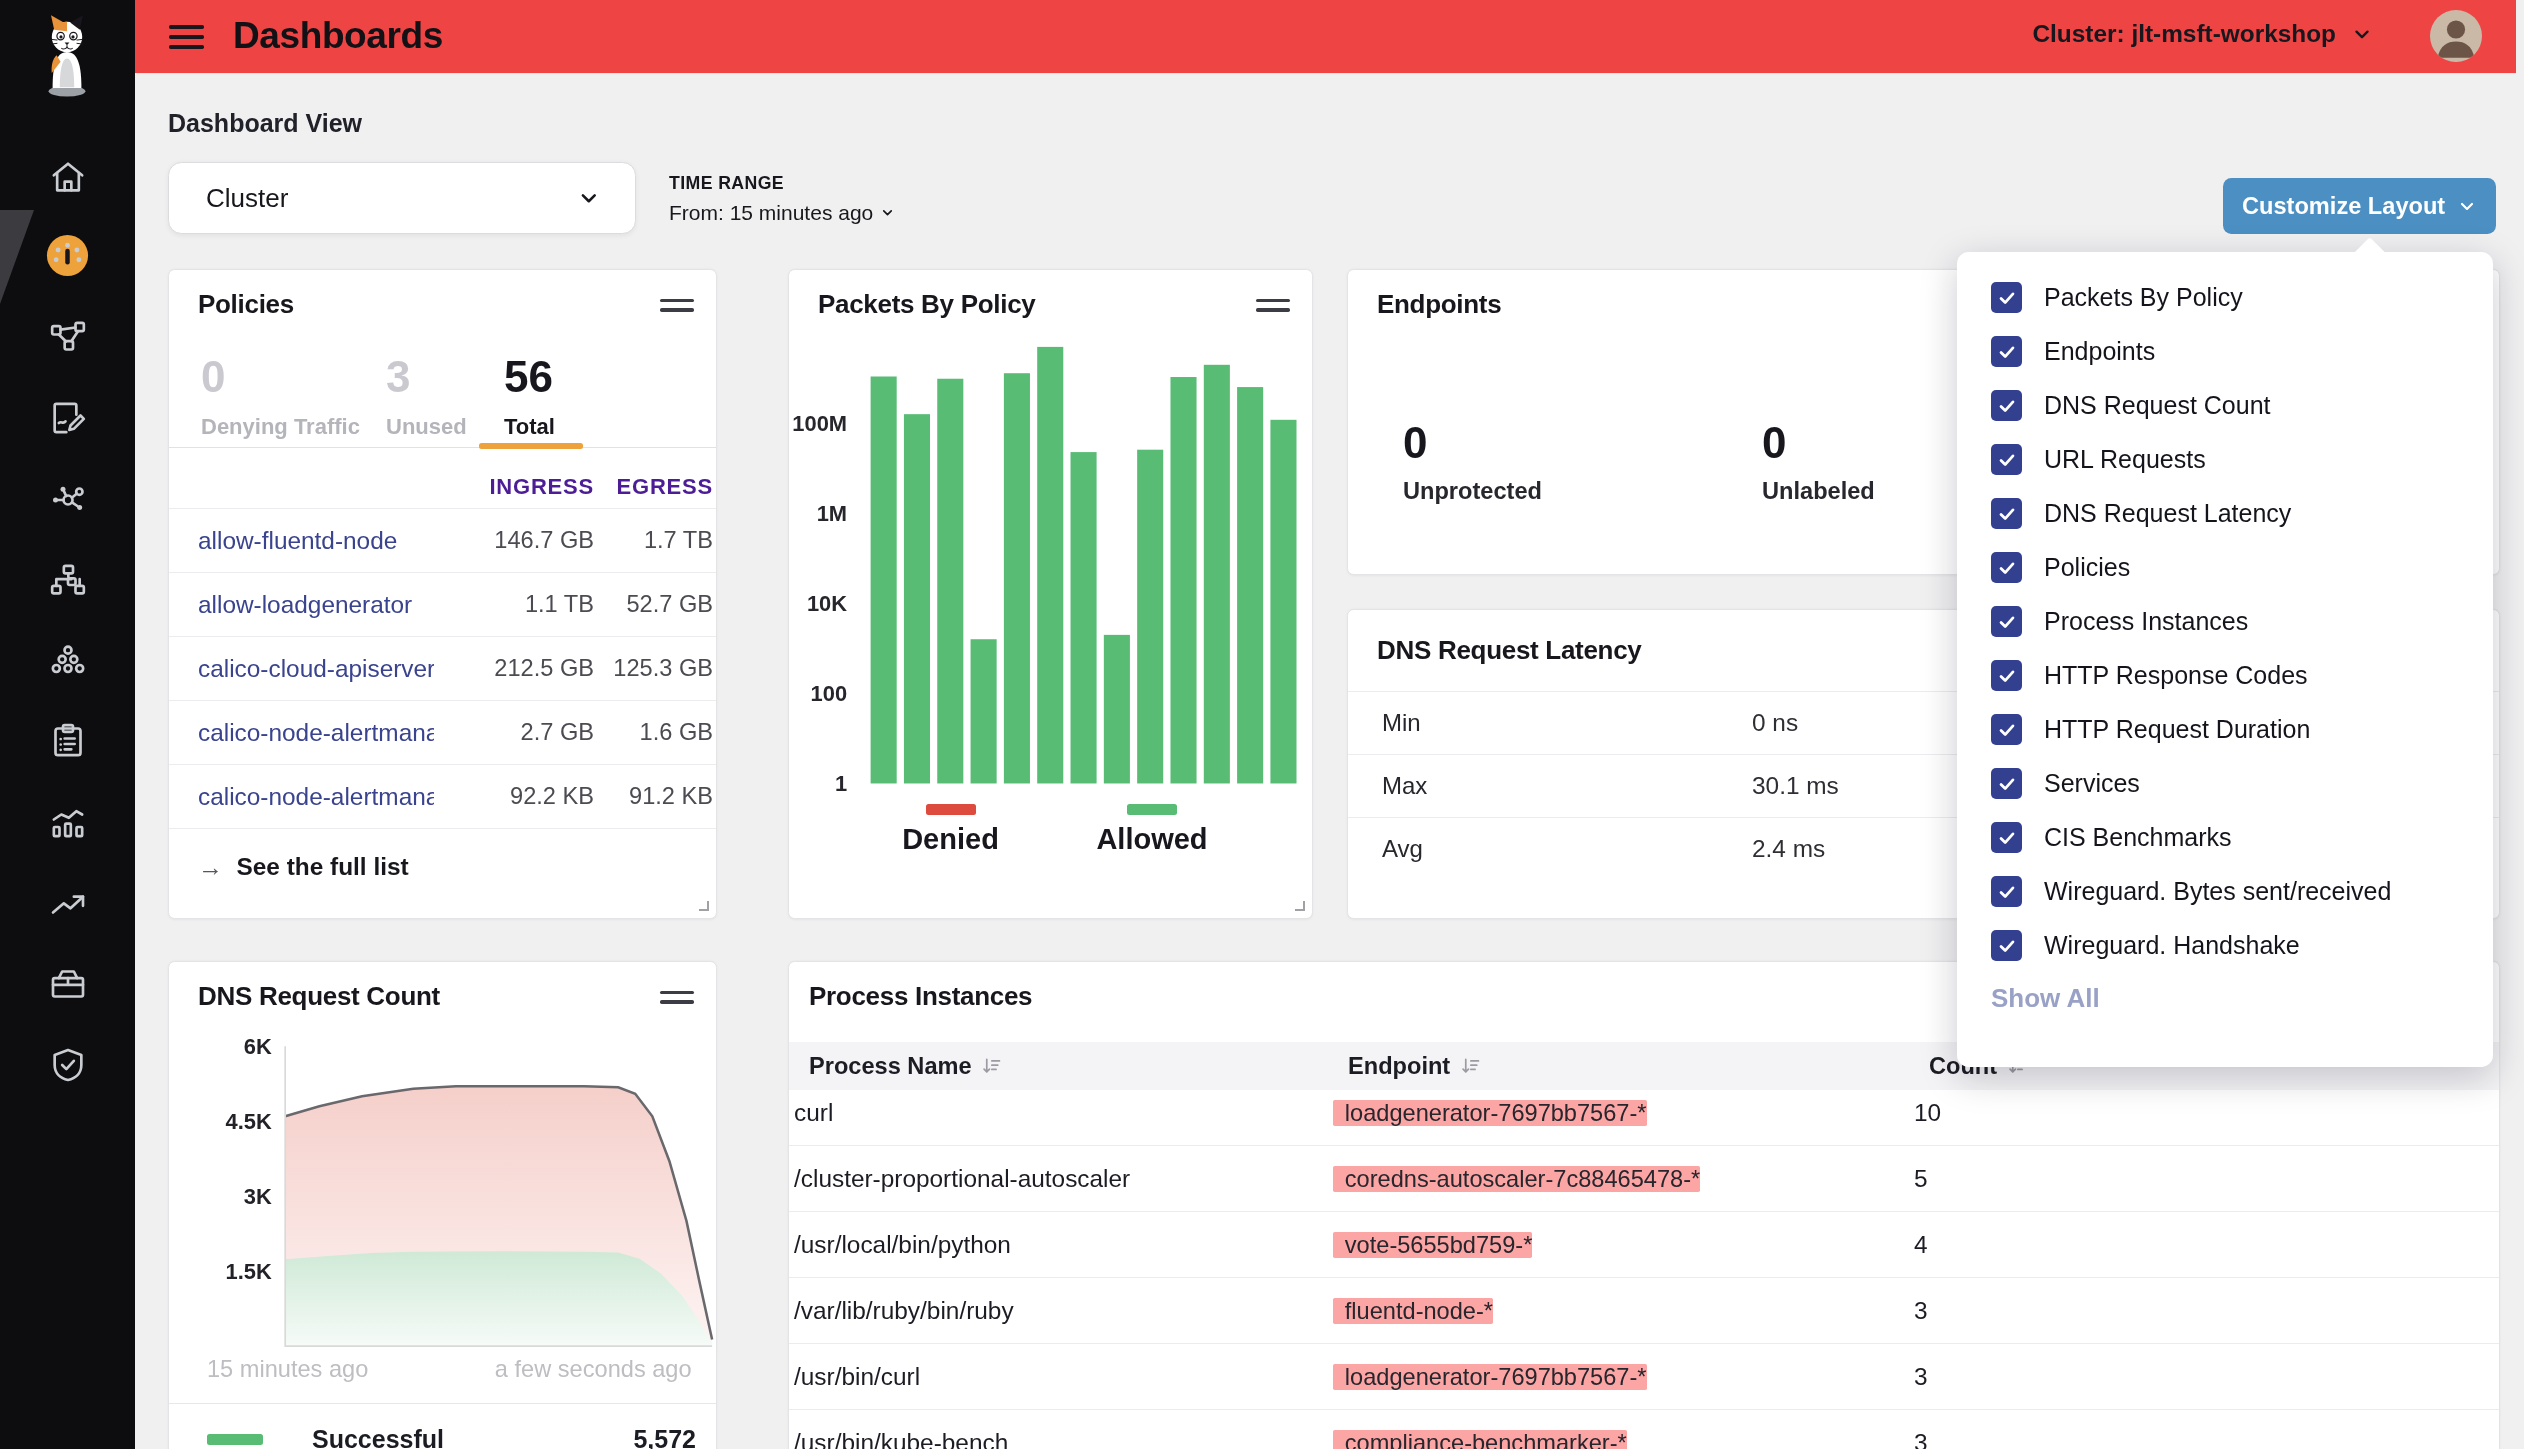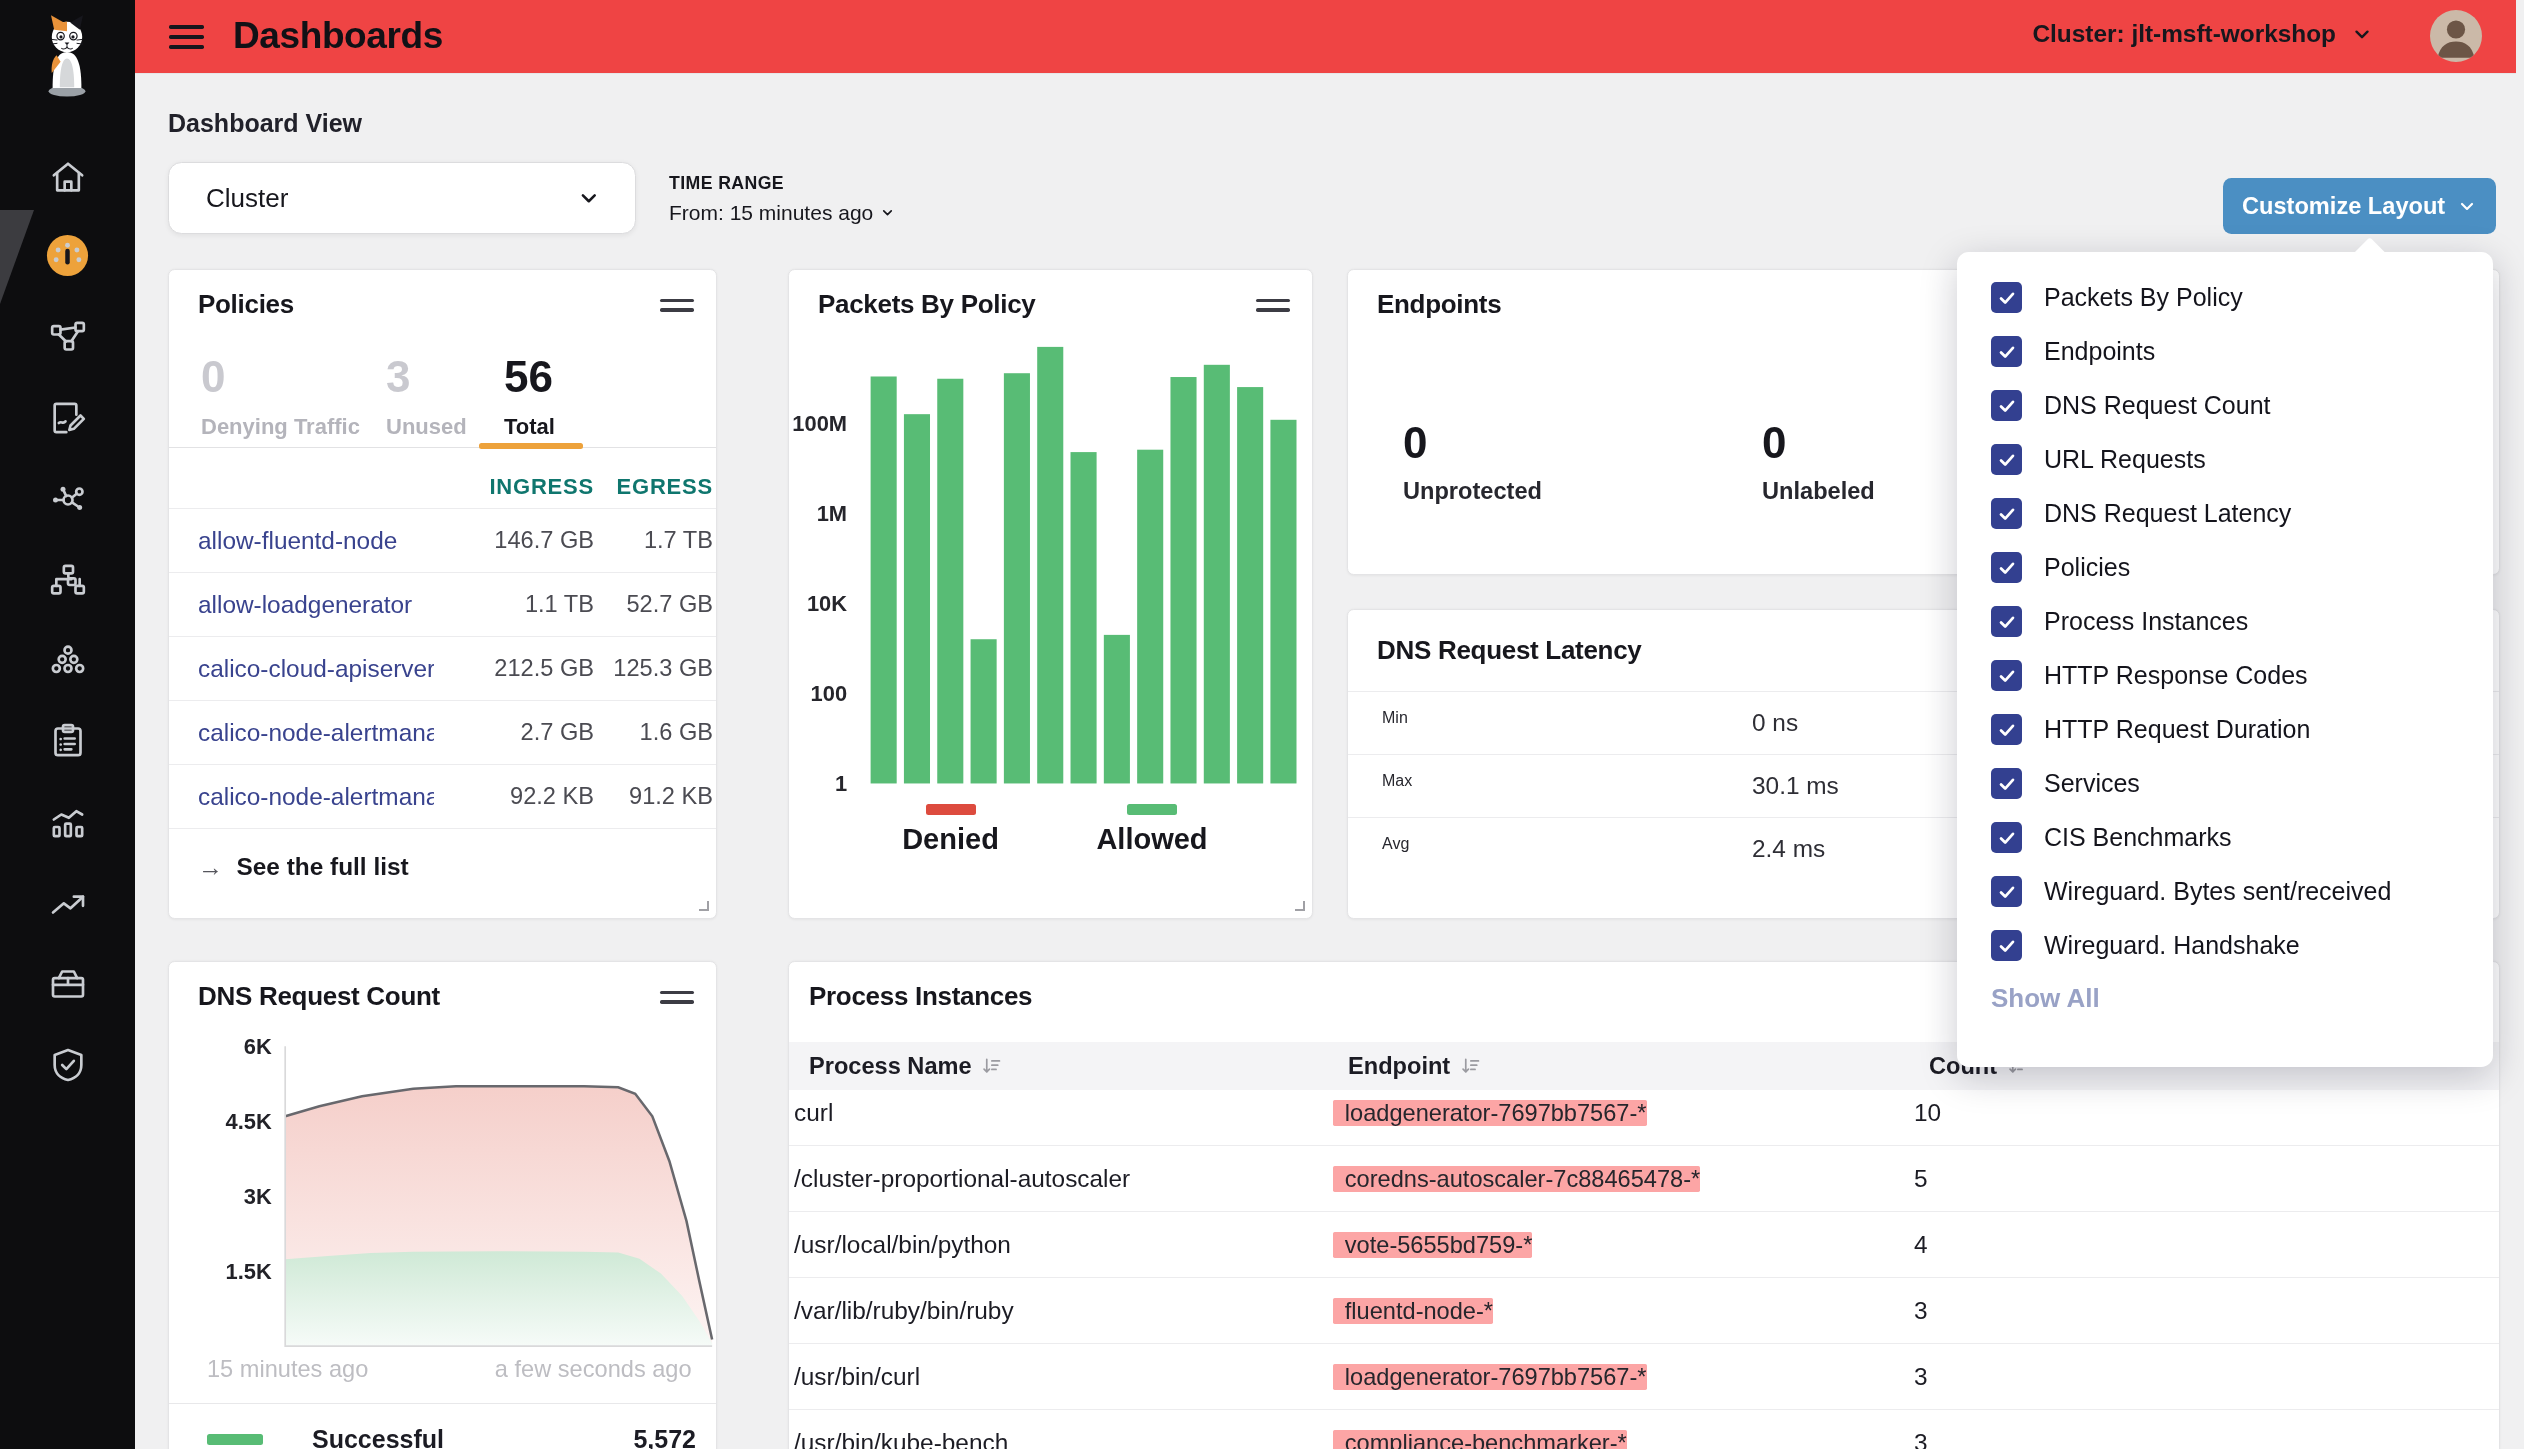--- a/index.html
+++ b/index.html
@@ -46,21 +46,21 @@
 
   
   #policies-card { left:168px; top:269px; width:549px; height:650px; }
   .p-stat { position:absolute; top:82px; }
   .p-stat .num { font-size:44px; font-weight:700; color:#c9c9cf; }
   .p-stat .lbl { margin-top:11.8px; font-size:22px; font-weight:600; color:#b4b4bb; }
   .p-stat.strong .num, .p-stat.strong .lbl { color:#17171d; }
   #total-underline { position:absolute; left:310px; top:173px; width:104px; height:5.9px; background:#eda23b; border-radius:2.5px; z-index:2; }
   #policies-divider { position:absolute; left:0; top:177px; width:100%; border-top:1.7px solid #e2e2e4; }
   .p-header { position:absolute; left:29px; top:195px; width:515px; height:43px; display:grid; grid-template-columns:236px 160px 119px; align-items:center; }
-  .p-header span { font-size:22px; font-weight:700; letter-spacing:0.8px; color:#0f766e; text-align:right; }
+  .p-header span { font-size:22px; font-weight:700; letter-spacing:0.8px; color:#4c1d95; text-align:right; }
   #policies-rows { position:absolute; left:0; top:238px; width:100%; }
   .p-row { height:64px; border-top:1.7px solid #ececee; padding:0 5px 0 29px; display:grid; grid-template-columns:236px 160px 119px; align-items:center; }
   .p-row .name { font-size:24.4px; font-weight:500; color:#39438e; cursor:pointer; white-space:nowrap; overflow:hidden; }
   .p-row .v { font-size:23.6px; color:#4b4b52; text-align:right; }
   #policies-footer { position:absolute; left:0; top:558px; width:100%; height:92px; border-top:1.7px solid #ececee; }
   #policies-footer .lnk { position:absolute; left:29px; top:23.6px; font-size:24.4px; font-weight:600; color:#17171d; cursor:pointer; display:flex; gap:13.5px; align-items:center; }
   #policies-footer .arr { color:#55555c; font-size:25px; }
 
   
   #packets-card { left:788px; top:269px; width:525px; height:650px; }
@@ -72,21 +72,21 @@
   
   #endpoints-card { left:1347px; top:269px; width:1153px; height:306px; }
   .e-stat { position:absolute; top:148px; }
   .e-stat .num { font-size:44px; font-weight:700; color:#17171d; }
   .e-stat .lbl { margin-top:10px; font-size:23.6px; font-weight:600; color:#27272e; }
 
   
   #latency-card { left:1347px; top:609px; width:1153px; height:310px; }
   #latency-rows { position:absolute; left:0; top:81px; width:100%; }
   .l-row { height:63px; border-top:1.7px solid #ececee; position:relative; }
-  .l-row .k { position:absolute; left:34px; top:17px; font-size:16px; font-weight:500; color:#27272e; }
+  .l-row .k { position:absolute; left:34px; top:17px; font-size:24px; font-weight:500; color:#27272e; }
   .l-row .v { position:absolute; left:404px; top:17px; font-size:24.4px; color:#2e2e35; }
 
   
   #dnscount-card { left:168px; top:961px; width:549px; height:513px; }
   #dns-svg { position:absolute; left:0; top:0; }
   .dc-xlab { position:absolute; top:394px; font-size:23.6px; color:#bdbdc2; }
   #dc-divider { position:absolute; left:0; top:441px; width:100%; border-top:1.7px solid #e8e8ea; }
   #dc-legend { position:absolute; left:0; top:453px; width:100%; height:50px; }
   #dc-legend .sw { position:absolute; left:38px; top:18.5px; width:56px; height:11px; border-radius:2.5px; }
   #dc-legend .t { position:absolute; left:143px; top:10px; font-size:25px; font-weight:600; color:#1c1c24; }

